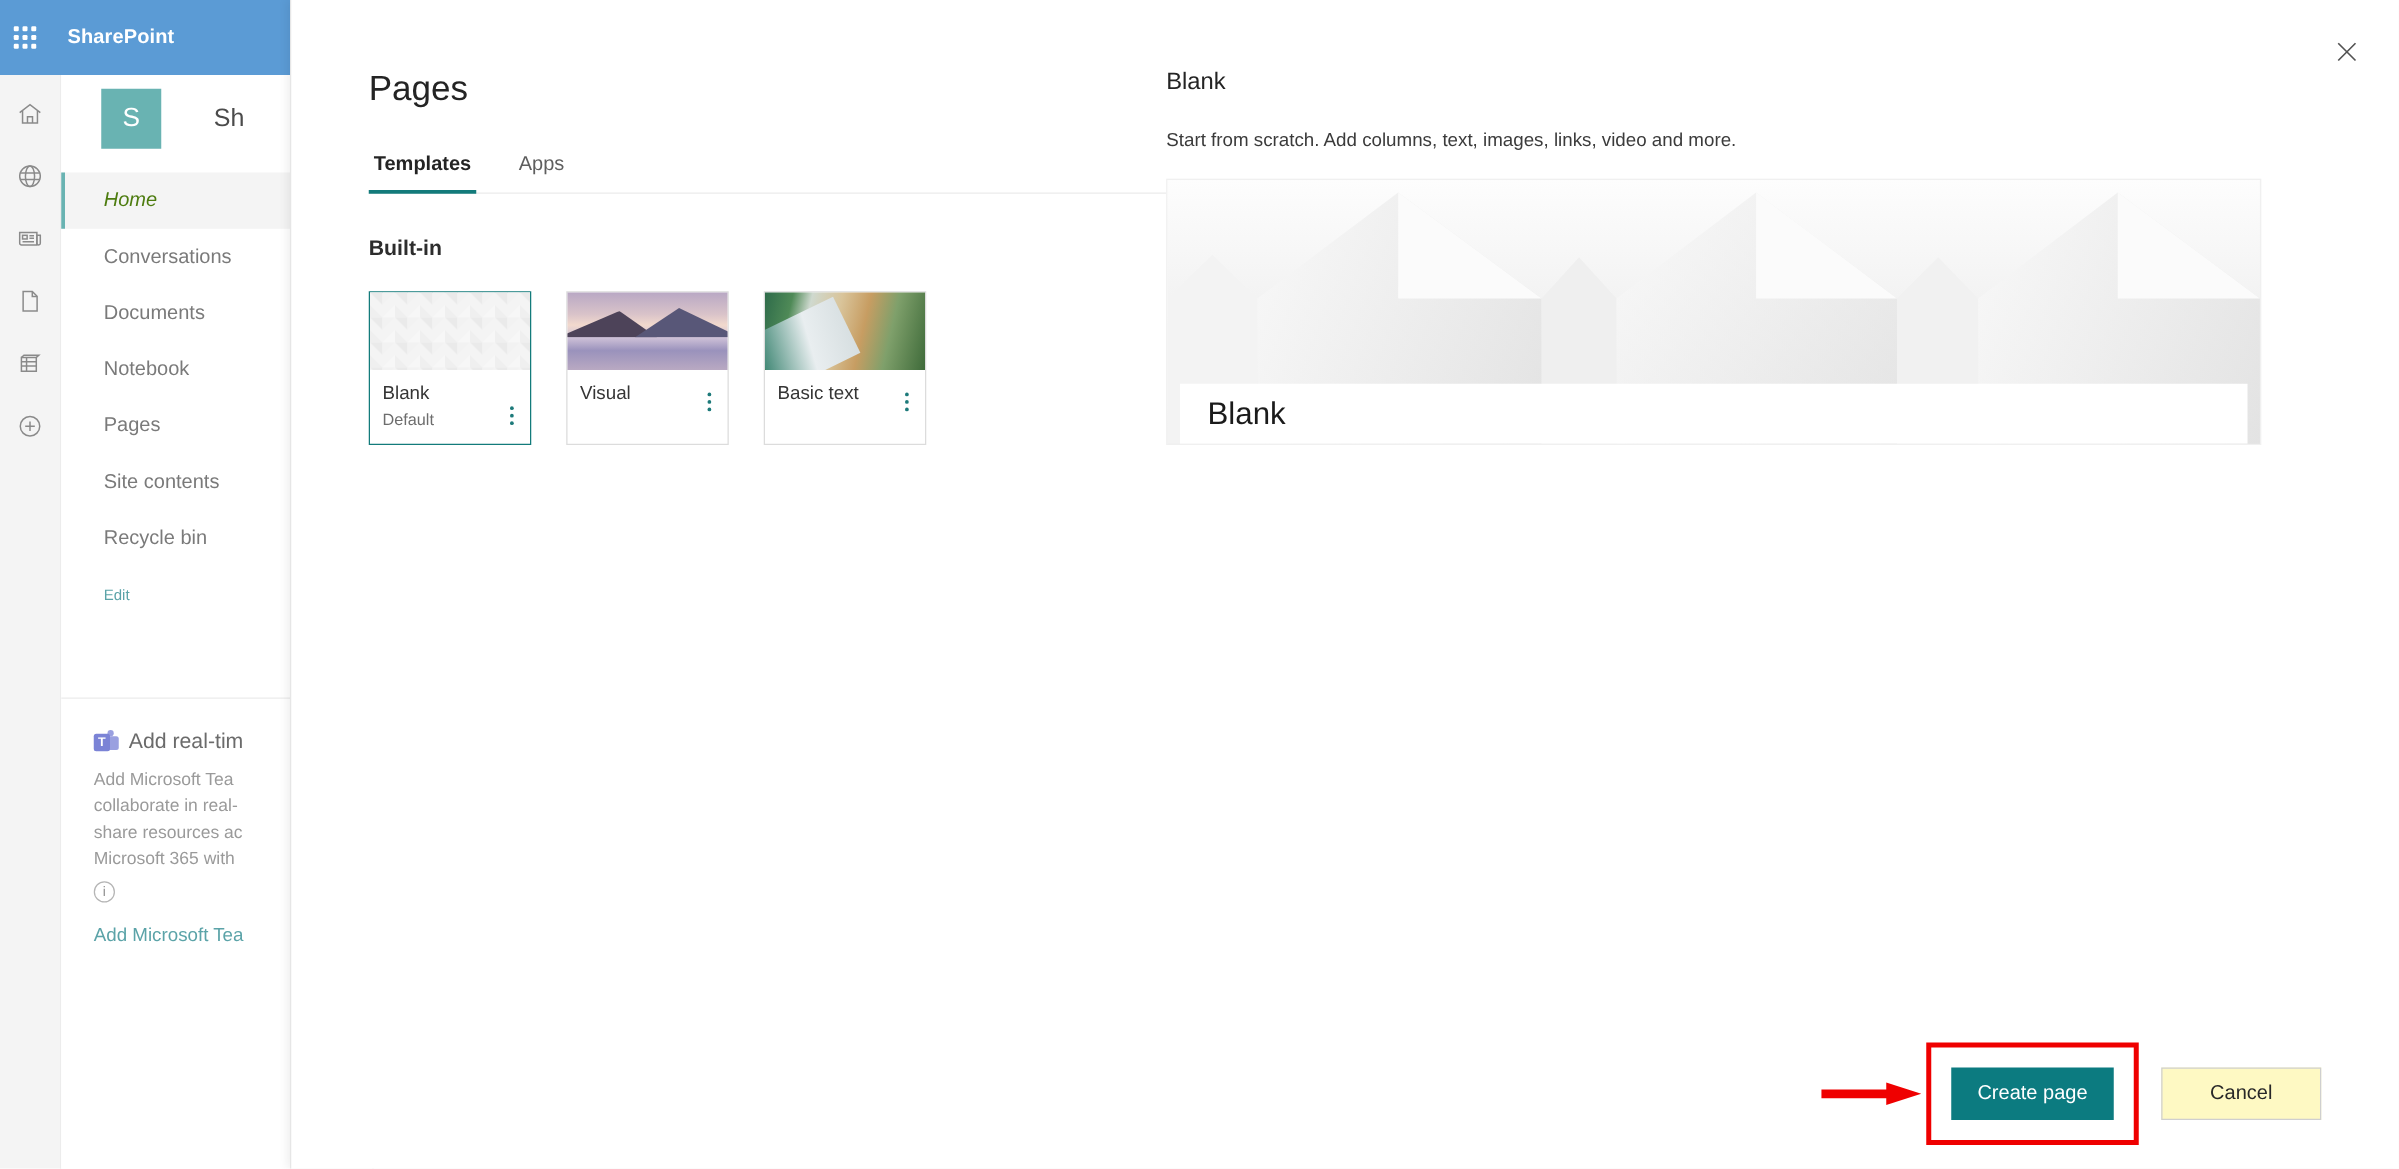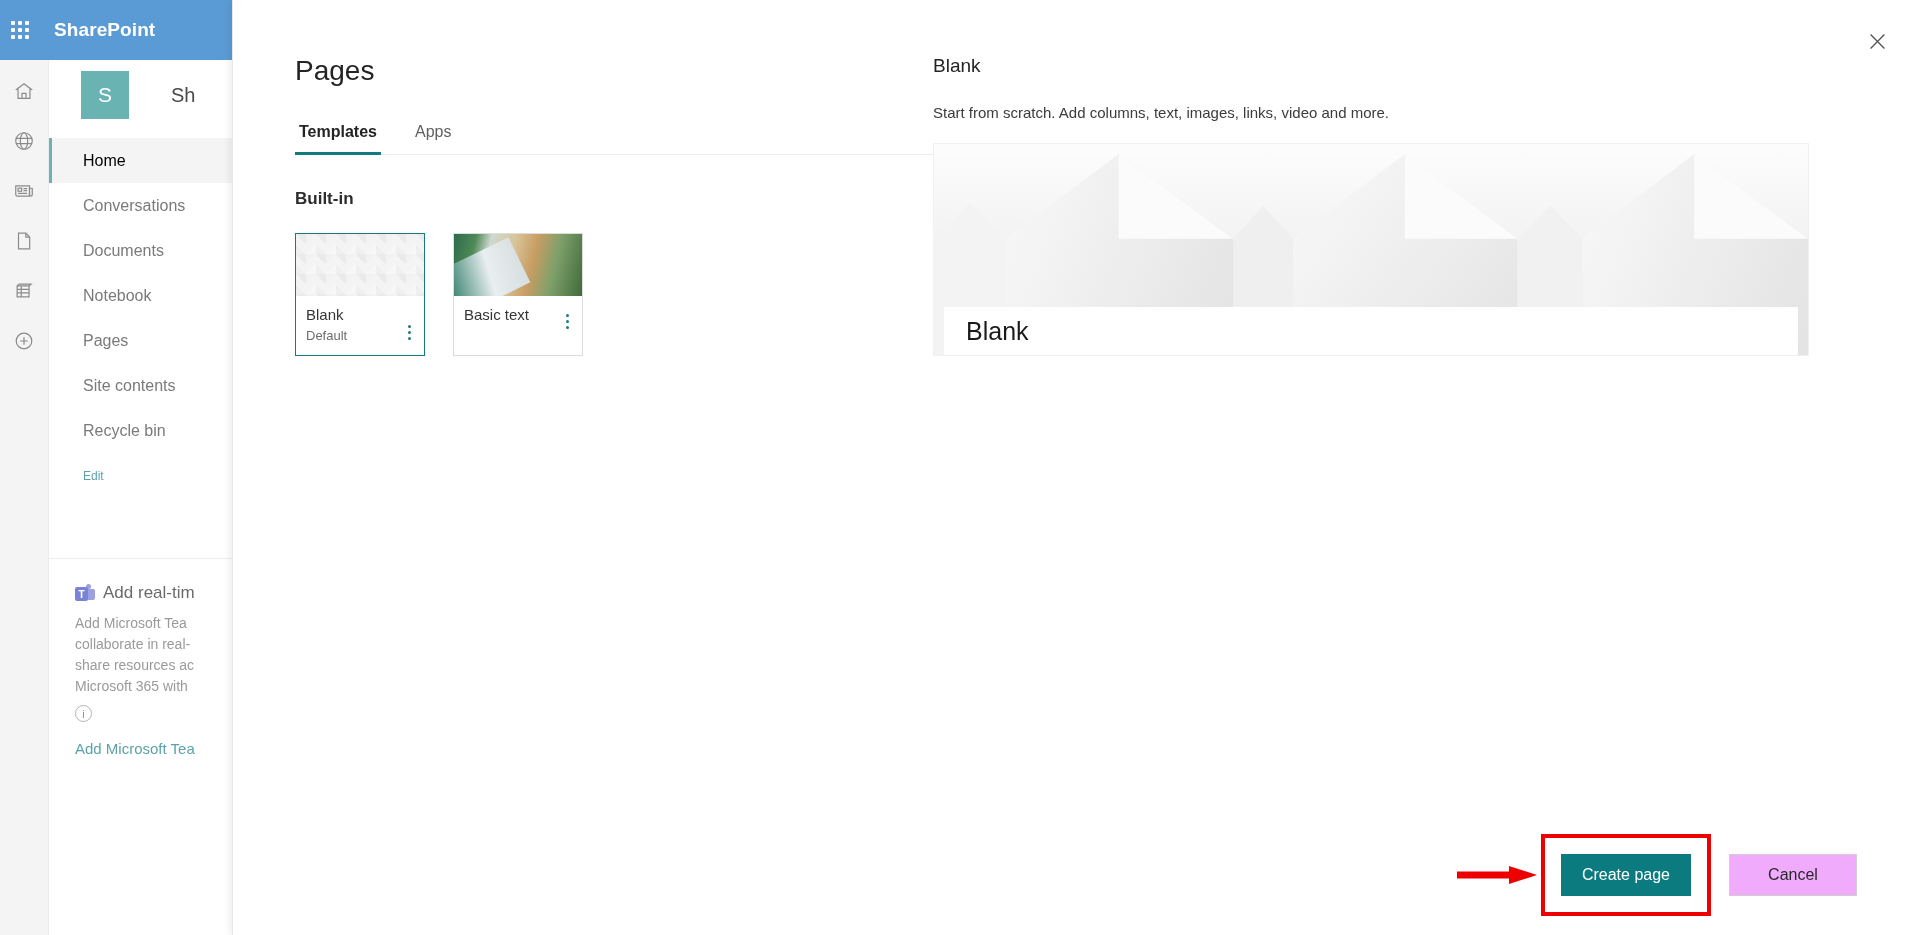--- a/index.html
+++ b/index.html
@@ -18,21 +18,21 @@
   .waffle {
     width: 40px; height: 60px; display: flex; align-items: center;
     justify-content: center; cursor: pointer;
   }
   .waffle-grid {
     display: grid; grid-template-columns: repeat(3, 4px);
     grid-template-rows: repeat(3, 4px); gap: 3px;
   }
   .waffle-grid i { width: 4px; height: 4px; background: #fff; border-radius: 1px; display: block; }
   .suite-title {
-    color: #fff; font-size: 19px; font-weight: bold; margin-left: 14px;
+    color: #fff; font-size: 16px; font-weight: bold; margin-left: 14px;
     letter-spacing: .1px; white-space: nowrap;
   }
 
   .app-rail {
     position: absolute; top: 60px; left: 0; width: 49px; height: 875px;
     background: #f4f4f4; border-right: 1px solid #ececec;
     display: flex; flex-direction: column; align-items: center; padding-top: 6px;
   }
   .rail-item {
     width: 49px; height: 50px; display: flex; align-items: center;
@@ -55,21 +55,21 @@
   .site-name {
     font-size: 20px; color: #4b4b4b; white-space: nowrap; font-weight: 400; margin-left: 24px;
   }
   .nav-list { padding-top: 8px; }
   .nav-item {
     height: 45px; display: flex; align-items: center; padding-left: 34px;
     font-size: 16px; color: #7a7a7a; cursor: pointer; position: relative;
     white-space: nowrap;
   }
   .nav-item.active {
-    background: #f4f4f4; color: #000000;
+    background: #f4f4f4; color: #4d7c0f; font-style: italic;
   }
   .nav-item.active::before {
     content: ""; position: absolute; left: 0; top: 0; bottom: 0;
     width: 3px; background: #69b3b2;
   }
   .nav-edit {
     height: 45px; display: flex; align-items: center; padding-left: 34px;
     font-size: 12px; color: #5ba3a8; cursor: pointer;
   }
   .promo-divider {
@@ -225,21 +225,21 @@
     position: absolute; bottom: 0; left: 0; right: 0; height: 120px;
     display: flex; align-items: center; justify-content: flex-end;
     padding-right: 62px; gap: 18px;
   }
   .btn {
     height: 42px; min-width: 128px; font-size: 16px; cursor: pointer;
     display: flex; align-items: center; justify-content: center;
     border: 1px solid transparent; padding: 0 20px;
   }
   .btn-primary { background: #0c7b80; color: #ffffff; }
-  .btn-secondary { background: #f0abfc; color: #282828; border-color: #cfcfcf; }
+  .btn-secondary { background: #fef9c3; color: #282828; border-color: #cfcfcf; }
   .primary-wrap { position: relative; padding: 16px; border: 4px solid #ef0000; }
 
   .annot-arrow {
     position: absolute; left: -88px; top: 50%; transform: translateY(-50%);
     width: 82px; height: 22px;
   }
 </style>
 </head>
 <body>
 
@@ -366,20 +366,31 @@
               <div class="card-name">Blank</div>
               <div class="card-sub">Default</div>
               <div class="card-kebab">
                   <i></i>
                   <i></i>
                   <i></i>
                 </div>
             </div>
           </div>
 
+          <div class="card">
+            <div class="card-thumb thumb-visual"></div>
+            <div class="card-meta">
+              <div class="card-name">Visual</div>
+              <div class="card-kebab">
+                  <i></i>
+                  <i></i>
+                  <i></i>
+                </div>
+            </div>
+          </div>
 
           <div class="card">
             <div class="card-thumb thumb-basic"></div>
             <div class="card-meta">
               <div class="card-name">Basic text</div>
               <div class="card-kebab">
                   <i></i>
                   <i></i>
                   <i></i>
                 </div>

